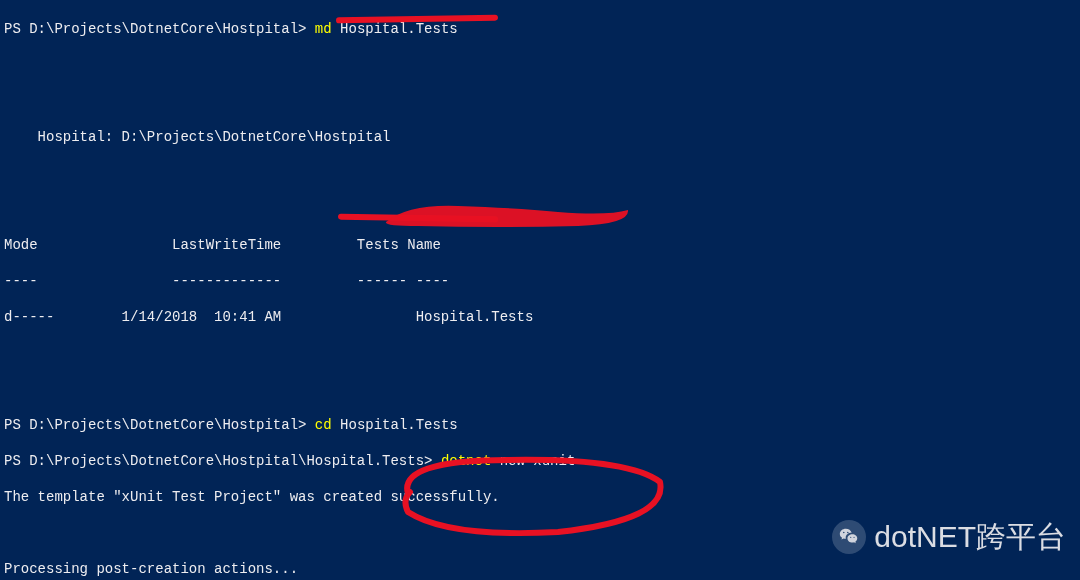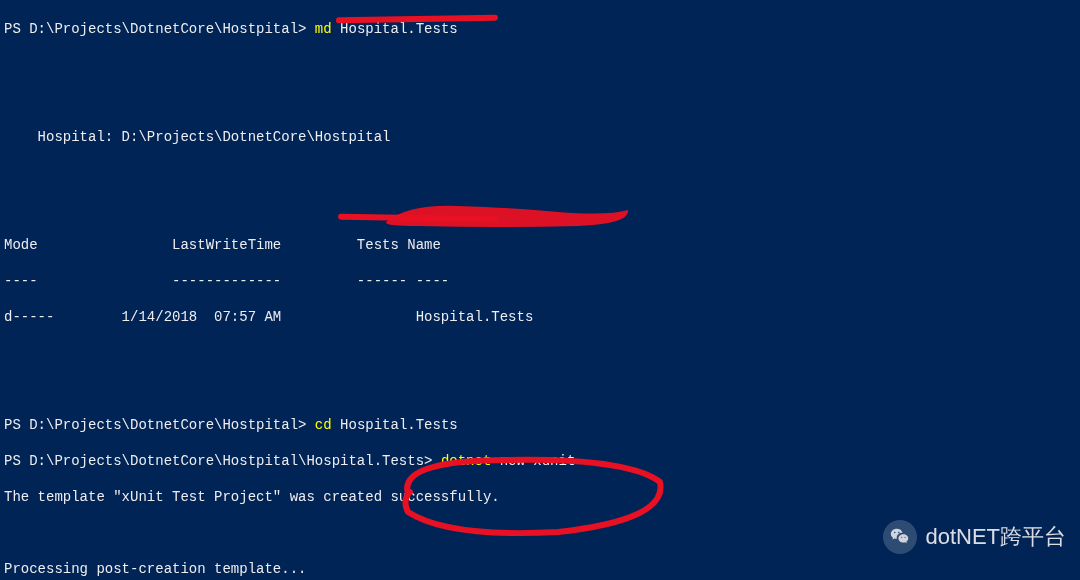--- a/index.html
+++ b/index.html
@@ -41,42 +41,42 @@
     gap: 8px;
     z-index: 10;
   }
   .wm-icon {
     width: 34px; height: 34px;
     border-radius: 50%;
     background: rgba(255,255,255,0.18);
     display: flex; align-items: center; justify-content: center;
   }
   .wm-icon svg { width: 22px; height: 22px; fill: #eeedf0; opacity: 0.85; }
-  .wm-text { color: #eeedf0; font-size: 22px; font-family: Arial, sans-serif; opacity: 0.92; }
+  .wm-text { color: #eeedf0; font-size: 30px; font-family: Arial, sans-serif; opacity: 0.92; }
 </style>
 </head>
 <body>
 
 <div class="terminal">
 <span class="line"><span class="prompt">PS D:\Projects\DotnetCore\Hostpital&gt; </span><span class="cmd-yellow">md</span><span class="cmd-white"> Hospital.Tests</span></span>
 <span class="line"> </span>
 <span class="line"> </span>
 <span class="line">    Hospital: D:\Projects\DotnetCore\Hostpital</span>
 <span class="line"> </span>
 <span class="line"> </span>
 <span class="line">Mode                LastWriteTime         Tests Name</span>
 <span class="line">----                -------------         ------ ----</span>
-<span class="line">d-----        1/14/2018  07:57 AM                Hospital.Tests</span>
+<span class="line">d-----        1/14/2018  10:41 AM                Hospital.Tests</span>
 <span class="line"> </span>
 <span class="line"> </span>
 <span class="line"><span class="prompt">PS D:\Projects\DotnetCore\Hostpital&gt; </span><span class="cmd-yellow">cd</span><span class="cmd-white"> Hospital.Tests</span></span>
 <span class="line"><span class="prompt">PS D:\Projects\DotnetCore\Hostpital\Hospital.Tests&gt; </span><span class="cmd-yellow">dotnet</span><span class="cmd-white"> new xunit</span></span>
 <span class="line">The template "xUnit Test Project" was created successfully.</span>
 <span class="line"> </span>
-<span class="line">Processing post-creation template...</span>
+<span class="line">Processing post-creation actions...</span>
 
 
 
 
 
 
 
 
 
 

